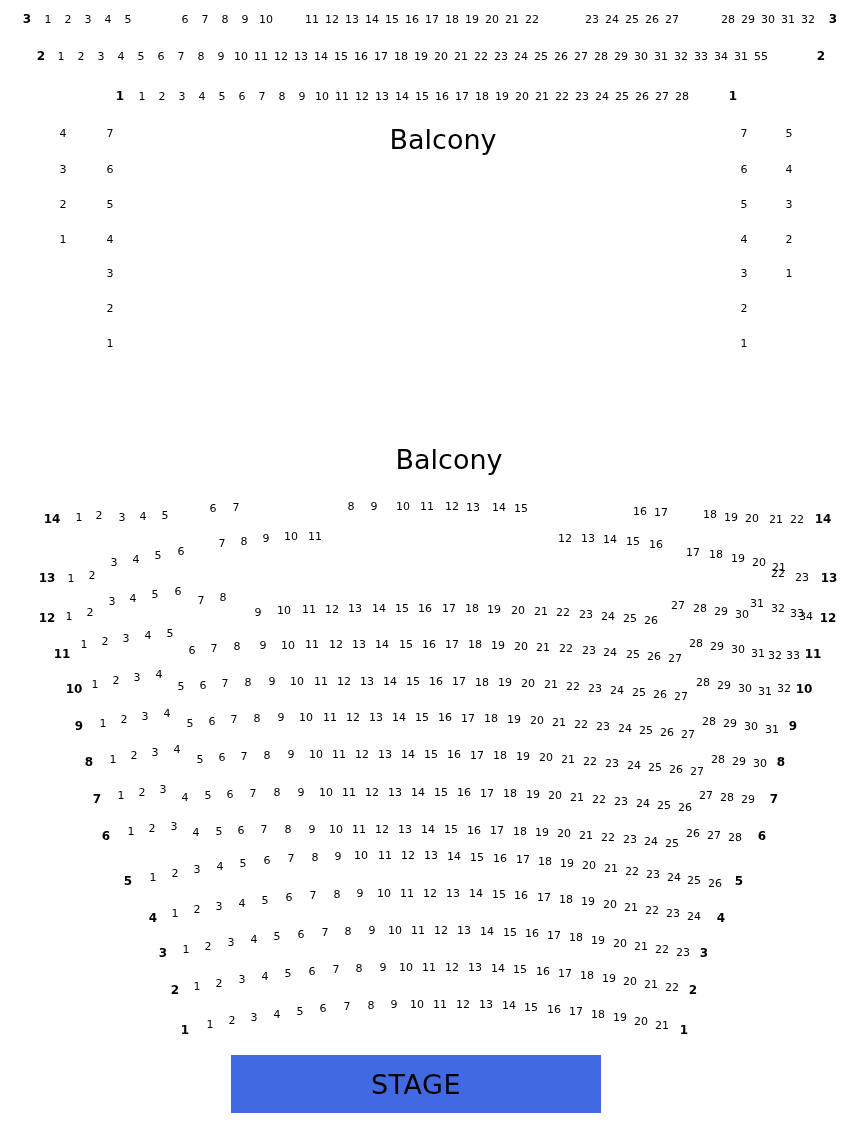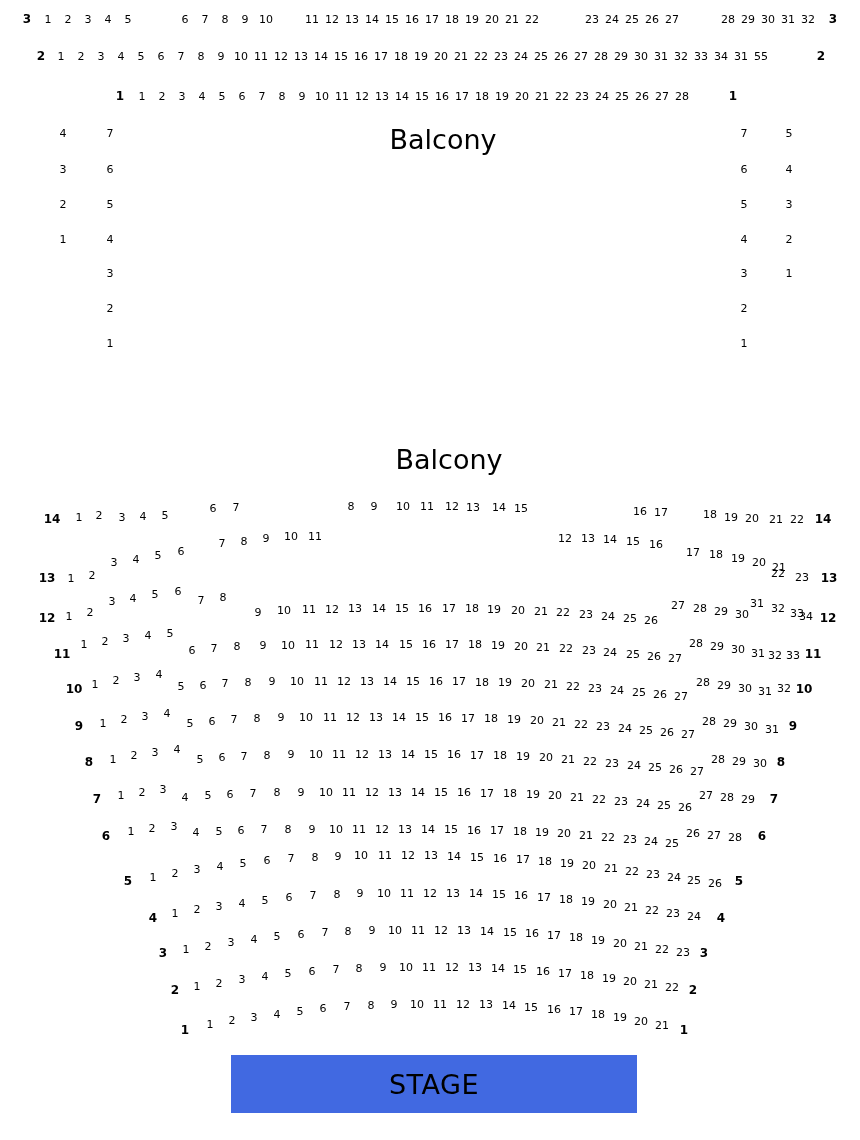--- a/index.html
+++ b/index.html
@@ -592,16 +592,16 @@
     <div class="seat-num" style="left: 463px; top: 1004px;">12</div>
     <div class="seat-num" style="left: 486px; top: 1004px;">13</div>
     <div class="seat-num" style="left: 509px; top: 1005px;">14</div>
     <div class="seat-num" style="left: 531px; top: 1007px;">15</div>
     <div class="seat-num" style="left: 554px; top: 1009px;">16</div>
     <div class="seat-num" style="left: 576px; top: 1011px;">17</div>
     <div class="seat-num" style="left: 598px; top: 1014px;">18</div>
     <div class="seat-num" style="left: 620px; top: 1017px;">19</div>
     <div class="seat-num" style="left: 641px; top: 1021px;">20</div>
     <div class="seat-num" style="left: 662px; top: 1025px;">21</div>
-    <div class="stage" style="left: 231px; top: 1055px; width: 406px; height: 58px; background: rgb(65, 105, 225);">
+    <div class="stage" style="left: 231px; top: 1055px; width: 370px; height: 58px; background: rgb(65, 105, 225);">
       <span>STAGE</span>
     </div>
   </div>
 
 </body></html>

